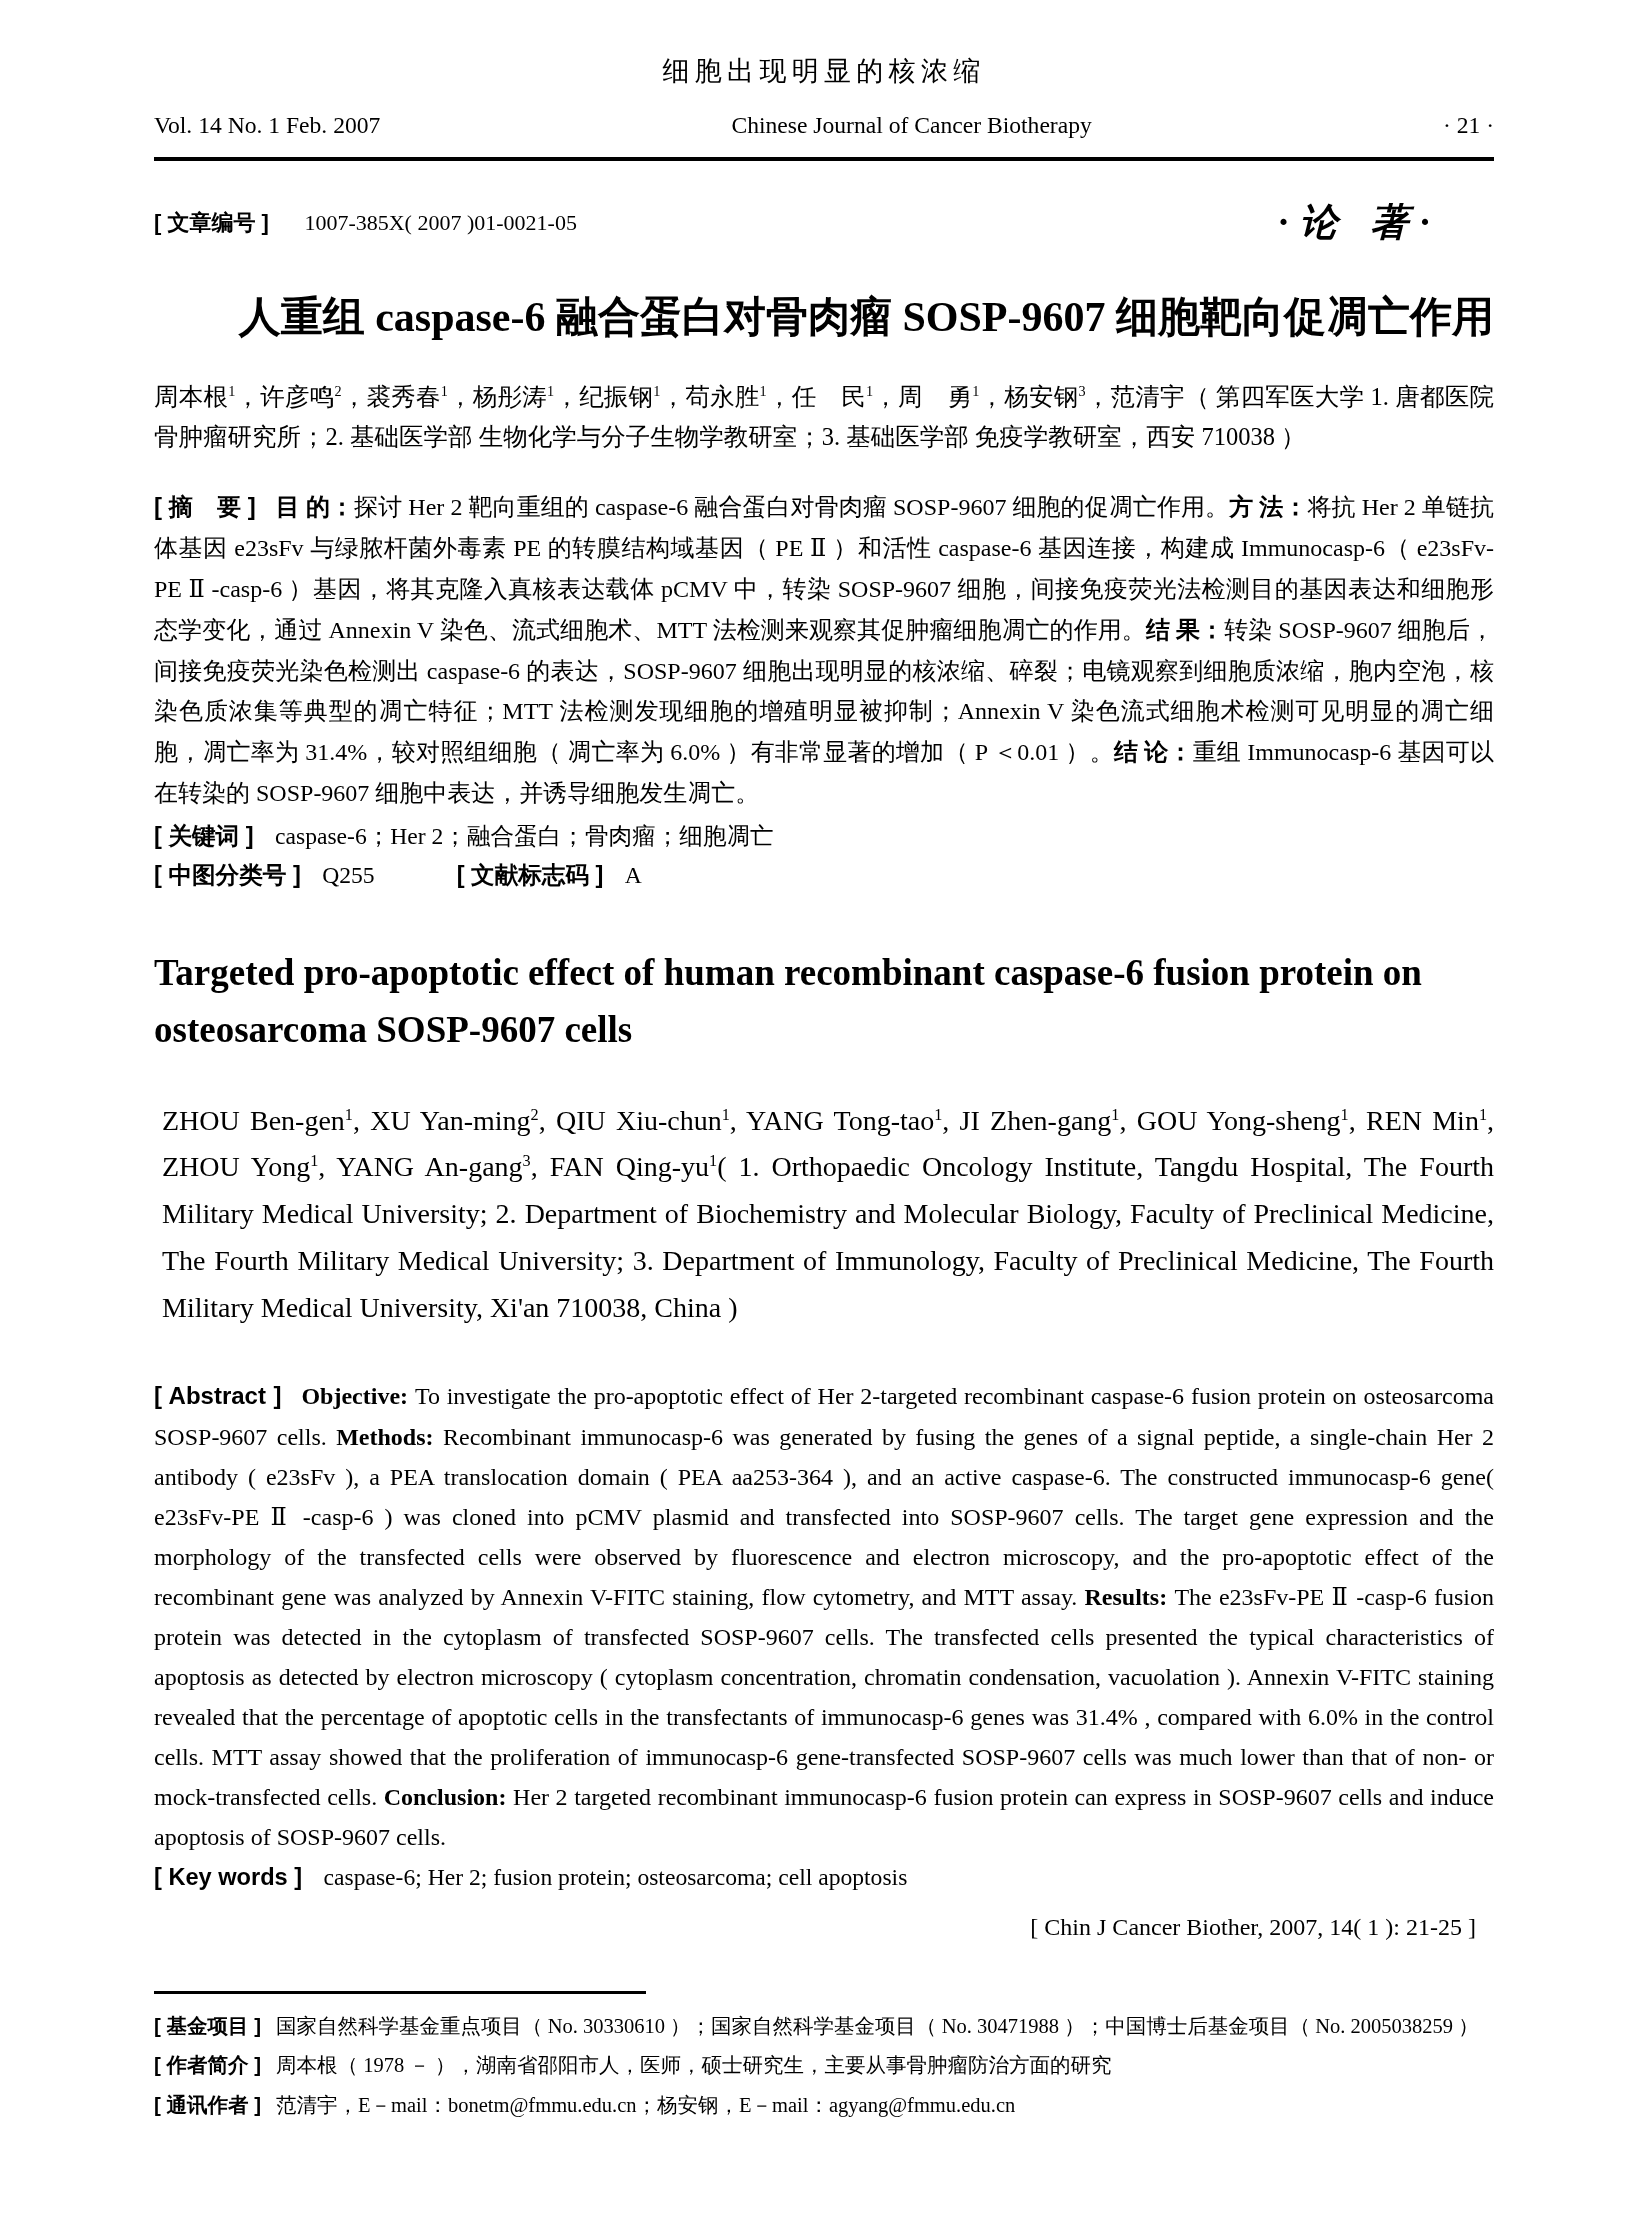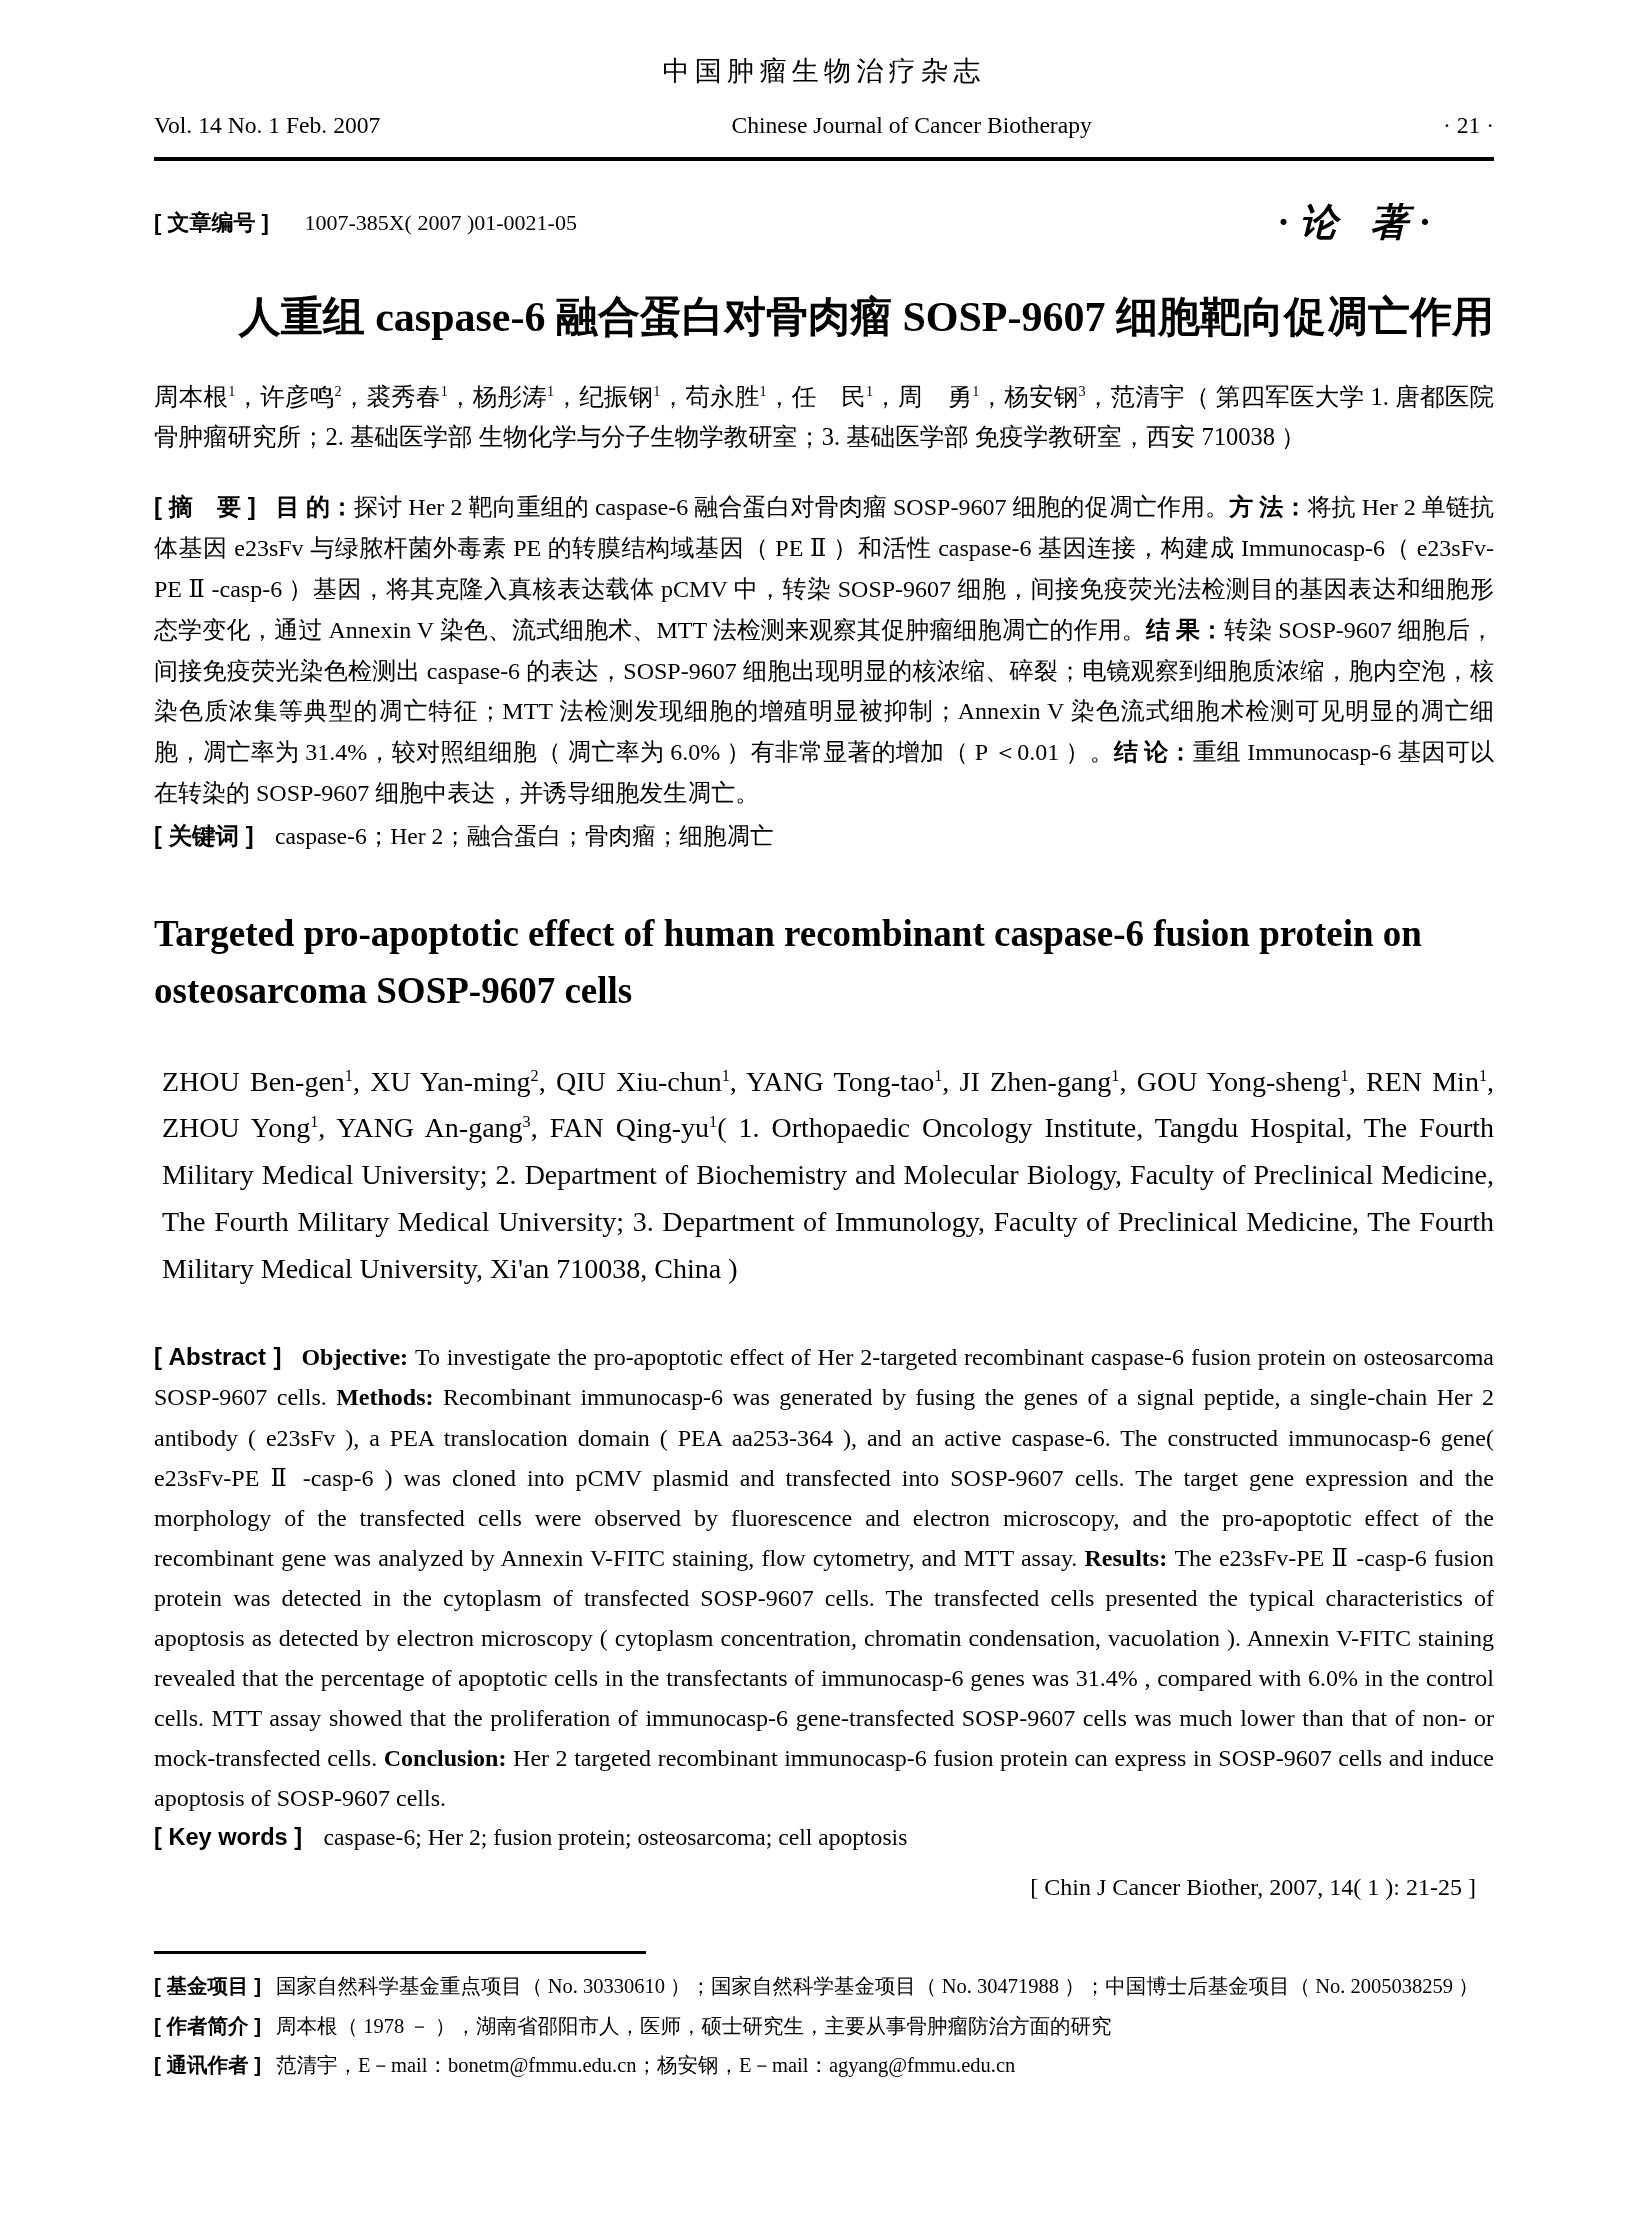--- a/index.html
+++ b/index.html
@@ -51,21 +51,21 @@
   .footnotes { margin-top: 15px; }
   .fn-row { font-size: 20.5px; line-height: 1.62; margin-top: 5.3px; }
   .fn-row .lbl { margin-right: 15px; }
 </style>
 </head>
 <body>
 
 <div class="page">
 
   <div>
-    <div class="journal-cn">中国肿瘤生物治疗杂志</div>
+    <div class="journal-cn">细胞出现明显的核浓缩</div>
     <div class="head-row">
       <span>Vol. 14  No. 1  Feb. 2007</span>
       <span>Chinese Journal of Cancer Biotherapy</span>
       <span>· 21 ·</span>
     </div>
     <hr class="head-rule">
   </div>
 
   <div class="id-row">
     <span>
@@ -82,20 +82,23 @@
   </p>
 
   <p class="abstract-cn">
     <span class="lbl">[ 摘　要 ]</span><span class="slbl">目 的：</span><span>探讨 Her 2 靶向重组的 caspase-6 融合蛋白对骨肉瘤 SOSP-9607 细胞的促凋亡作用。</span><span class="slbl">方 法：</span><span>将抗 Her 2 单链抗体基因 e23sFv 与绿脓杆菌外毒素 PE 的转膜结构域基因（ PE Ⅱ ）和活性 caspase-6 基因连接，构建成 Immunocasp-6（ e23sFv-PE Ⅱ -casp-6 ）基因，将其克隆入真核表达载体 pCMV 中，转染 SOSP-9607 细胞，间接免疫荧光法检测目的基因表达和细胞形态学变化，通过 Annexin V 染色、流式细胞术、MTT 法检测来观察其促肿瘤细胞凋亡的作用。</span><span class="slbl">结 果：</span><span>转染 SOSP-9607 细胞后，间接免疫荧光染色检测出 caspase-6 的表达，SOSP-9607 细胞出现明显的核浓缩、碎裂；电镜观察到细胞质浓缩，胞内空泡，核染色质浓集等典型的凋亡特征；MTT 法检测发现细胞的增殖明显被抑制；Annexin V 染色流式细胞术检测可见明显的凋亡细胞，凋亡率为 31.4%，较对照组细胞（ 凋亡率为 6.0% ）有非常显著的增加（ P ＜0.01 ）。</span><span class="slbl">结 论：</span><span>重组 Immunocasp-6 基因可以在转染的 SOSP-9607 细胞中表达，并诱导细胞发生凋亡。</span>
   </p>
 
   <p class="kw-line">
     <span class="lbl">[ 关键词 ]</span><span>caspase-6；Her 2；融合蛋白；骨肉瘤；细胞凋亡</span>
   </p>
 
+  <p class="clc-line">
+    <span class="lbl">[ 中图分类号 ]</span><span>Q255</span><span class="lbl doccode-label">[ 文献标志码 ]</span><span>A</span>
+  </p>
 
   <h2 class="title-en">Targeted pro-apoptotic effect of human recombinant caspase-6 fusion protein on osteosarcoma SOSP-9607 cells</h2>
 
   <p class="authors-en">
     <span><span></span><span>ZHOU Ben-gen</span><sup>1</sup></span><span><span>, </span><span>XU Yan-ming</span><sup>2</sup></span><span><span>, </span><span>QIU Xiu-chun</span><sup>1</sup></span><span><span>, </span><span>YANG Tong-tao</span><sup>1</sup></span><span><span>, </span><span>JI Zhen-gang</span><sup>1</sup></span><span><span>, </span><span>GOU Yong-sheng</span><sup>1</sup></span><span><span>, </span><span>REN Min</span><sup>1</sup></span><span><span>, </span><span>ZHOU Yong</span><sup>1</sup></span><span><span>, </span><span>YANG An-gang</span><sup>3</sup></span><span><span>, </span><span>FAN Qing-yu</span><sup>1</sup></span><span>( 1. Orthopaedic Oncology Institute, Tangdu Hospital, The Fourth Military Medical University; 2. Department of Biochemistry and Molecular Biology, Faculty of Preclinical Medicine, The Fourth Military Medical University; 3. Department of Immunology, Faculty of Preclinical Medicine, The Fourth Military Medical University, Xi'an 710038, China )</span>
   </p>
 
   <p class="abstract-en">
     <span class="lbl">[ Abstract ]</span><span class="slbl">Objective:</span>&nbsp;<span>To investigate the pro-apoptotic effect of Her 2-targeted recombinant caspase-6 fusion protein on osteosarcoma SOSP-9607 cells.</span>&nbsp;<span class="slbl">Methods:</span>&nbsp;<span>Recombinant immunocasp-6 was generated by fusing the genes of a signal peptide, a single-chain Her 2 antibody ( e23sFv ), a PEA translocation domain ( PEA aa253-364 ), and an active caspase-6. The constructed immunocasp-6 gene( e23sFv-PE Ⅱ -casp-6 ) was cloned into pCMV plasmid and transfected into SOSP-9607 cells. The target gene expression and the morphology of the transfected cells were observed by fluorescence and electron microscopy, and the pro-apoptotic effect of the recombinant gene was analyzed by Annexin V-FITC staining, flow cytometry, and MTT assay.</span>&nbsp;<span class="slbl">Results:</span>&nbsp;<span>The e23sFv-PE Ⅱ -casp-6 fusion protein was detected in the cytoplasm of transfected SOSP-9607 cells. The transfected cells presented the typical characteristics of apoptosis as detected by electron microscopy ( cytoplasm concentration, chromatin condensation, vacuolation ). Annexin V-FITC staining revealed that the percentage of apoptotic cells in the transfectants of immunocasp-6 genes was 31.4% , compared with 6.0% in the control cells. MTT assay showed that the proliferation of immunocasp-6 gene-transfected SOSP-9607 cells was much lower than that of non- or mock-transfected cells.</span>&nbsp;<span class="slbl">Conclusion:</span>&nbsp;<span>Her 2 targeted recombinant immunocasp-6 fusion protein can express in SOSP-9607 cells and induce apoptosis of SOSP-9607 cells.</span>
   </p>

